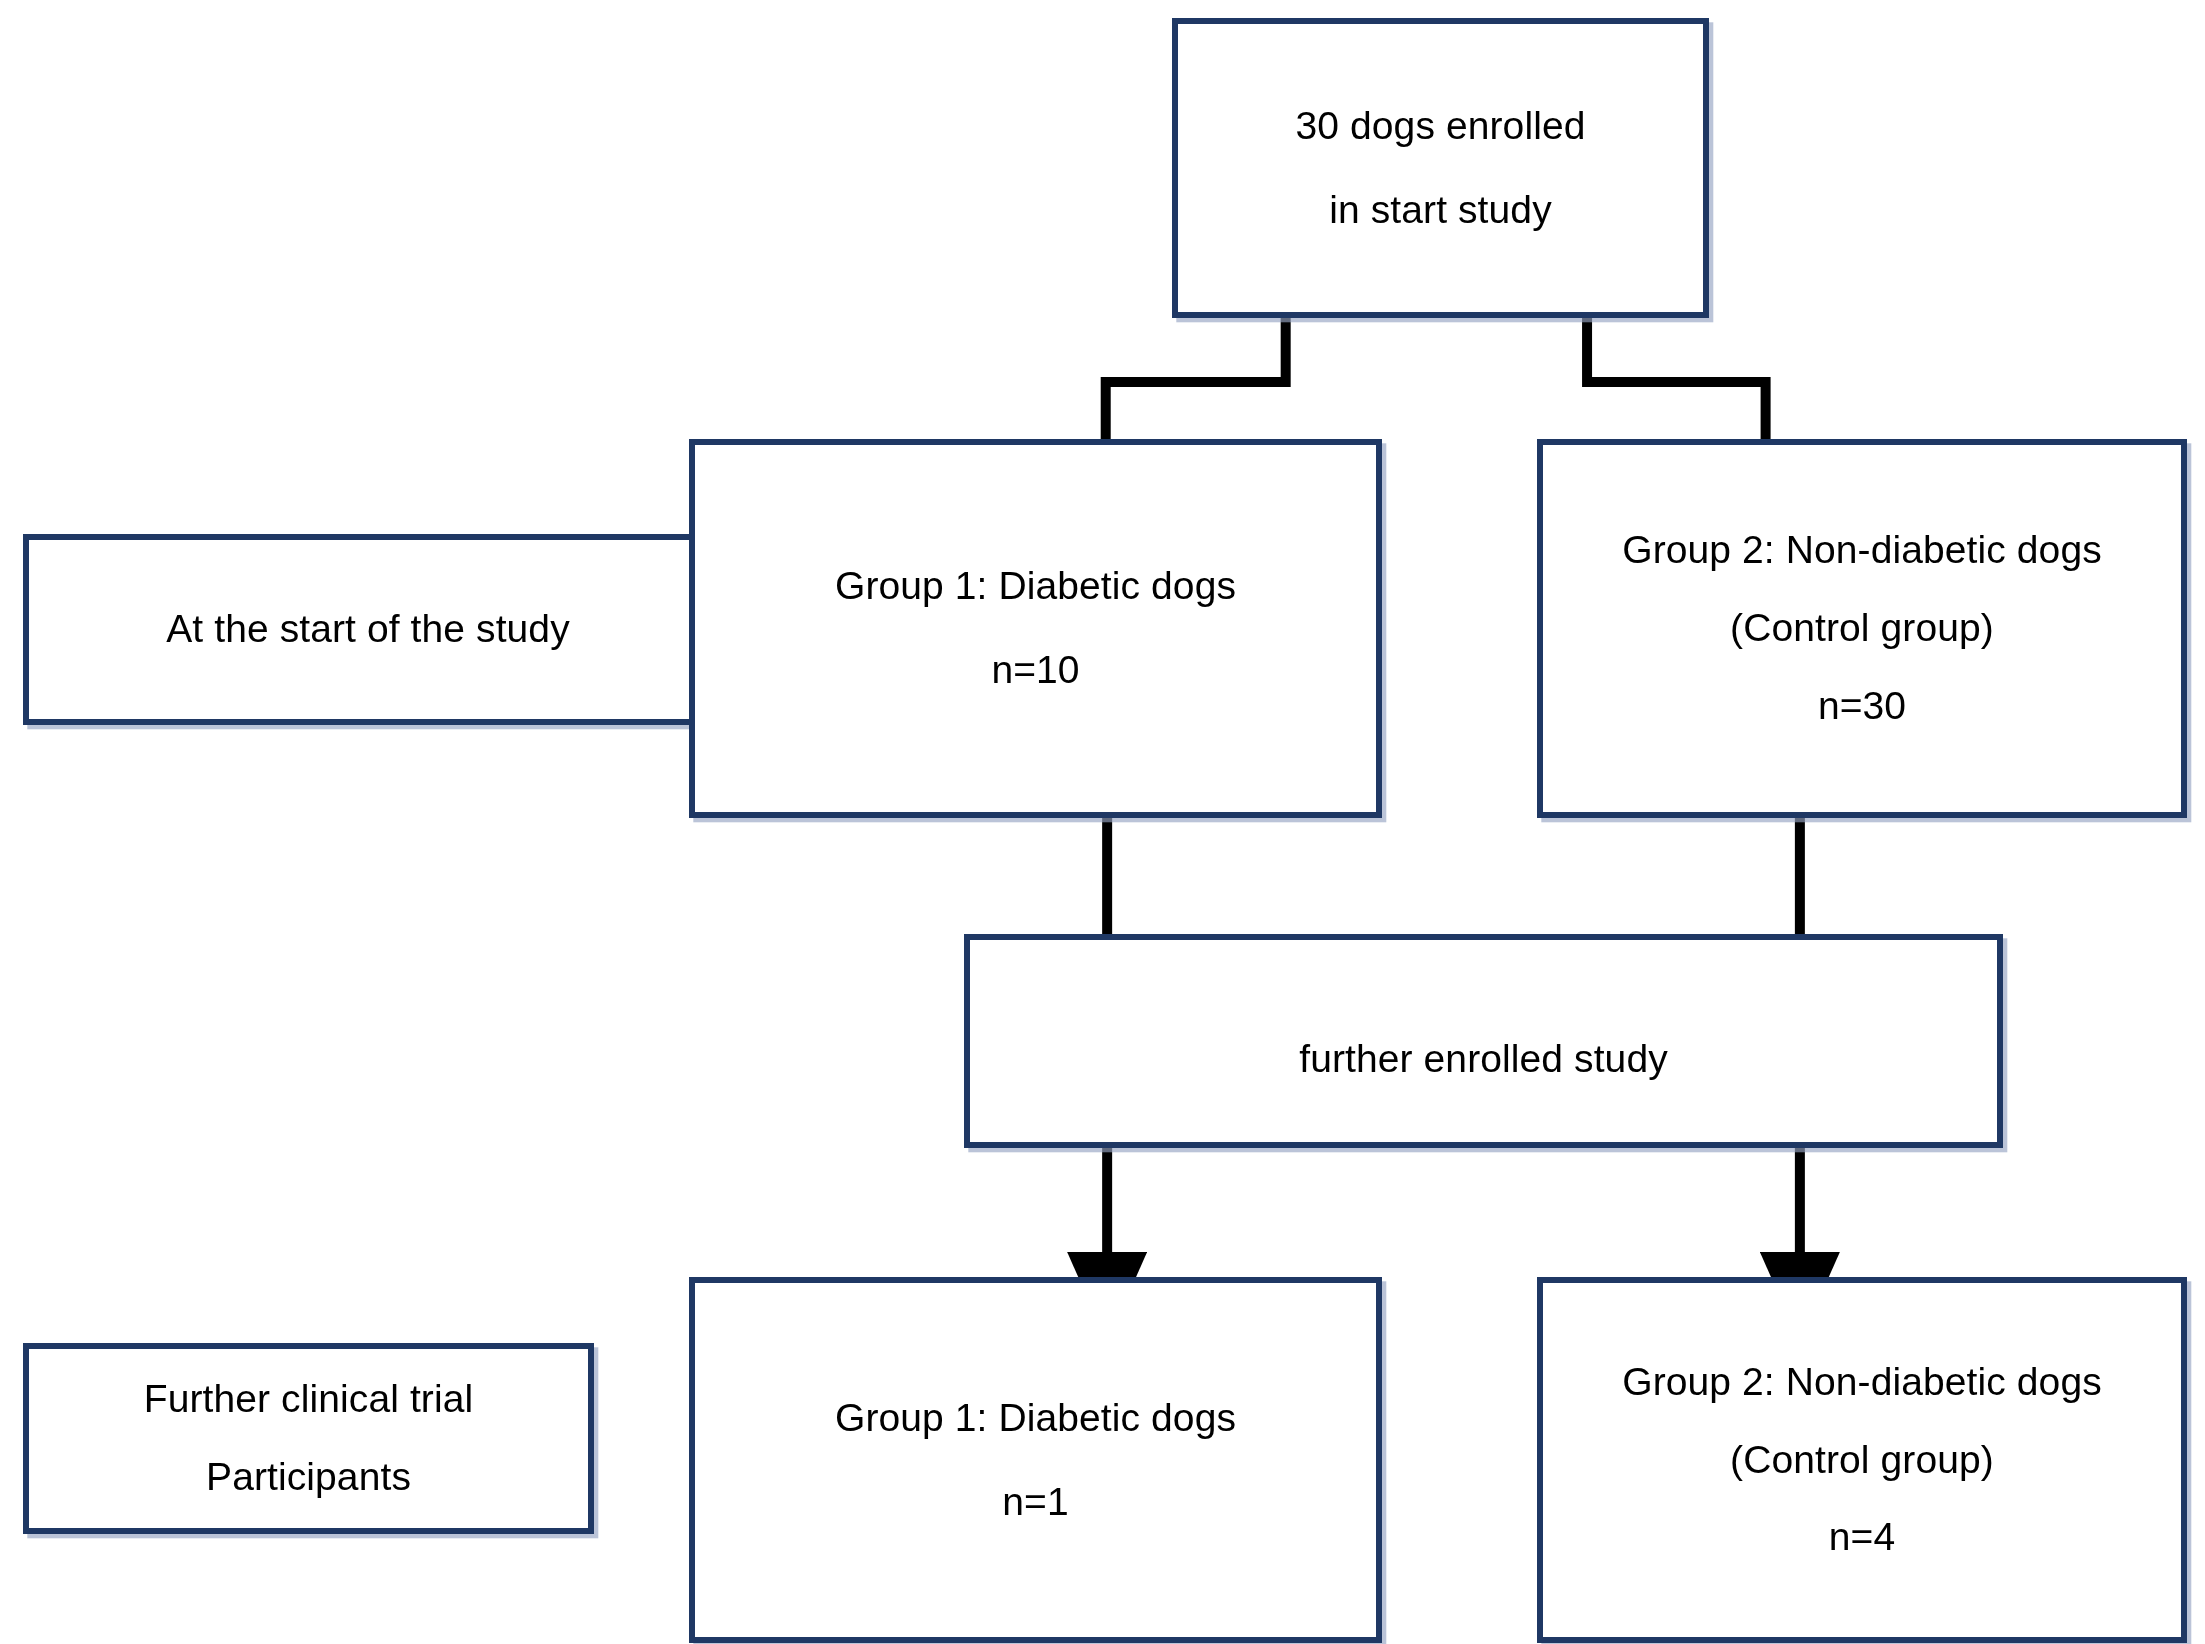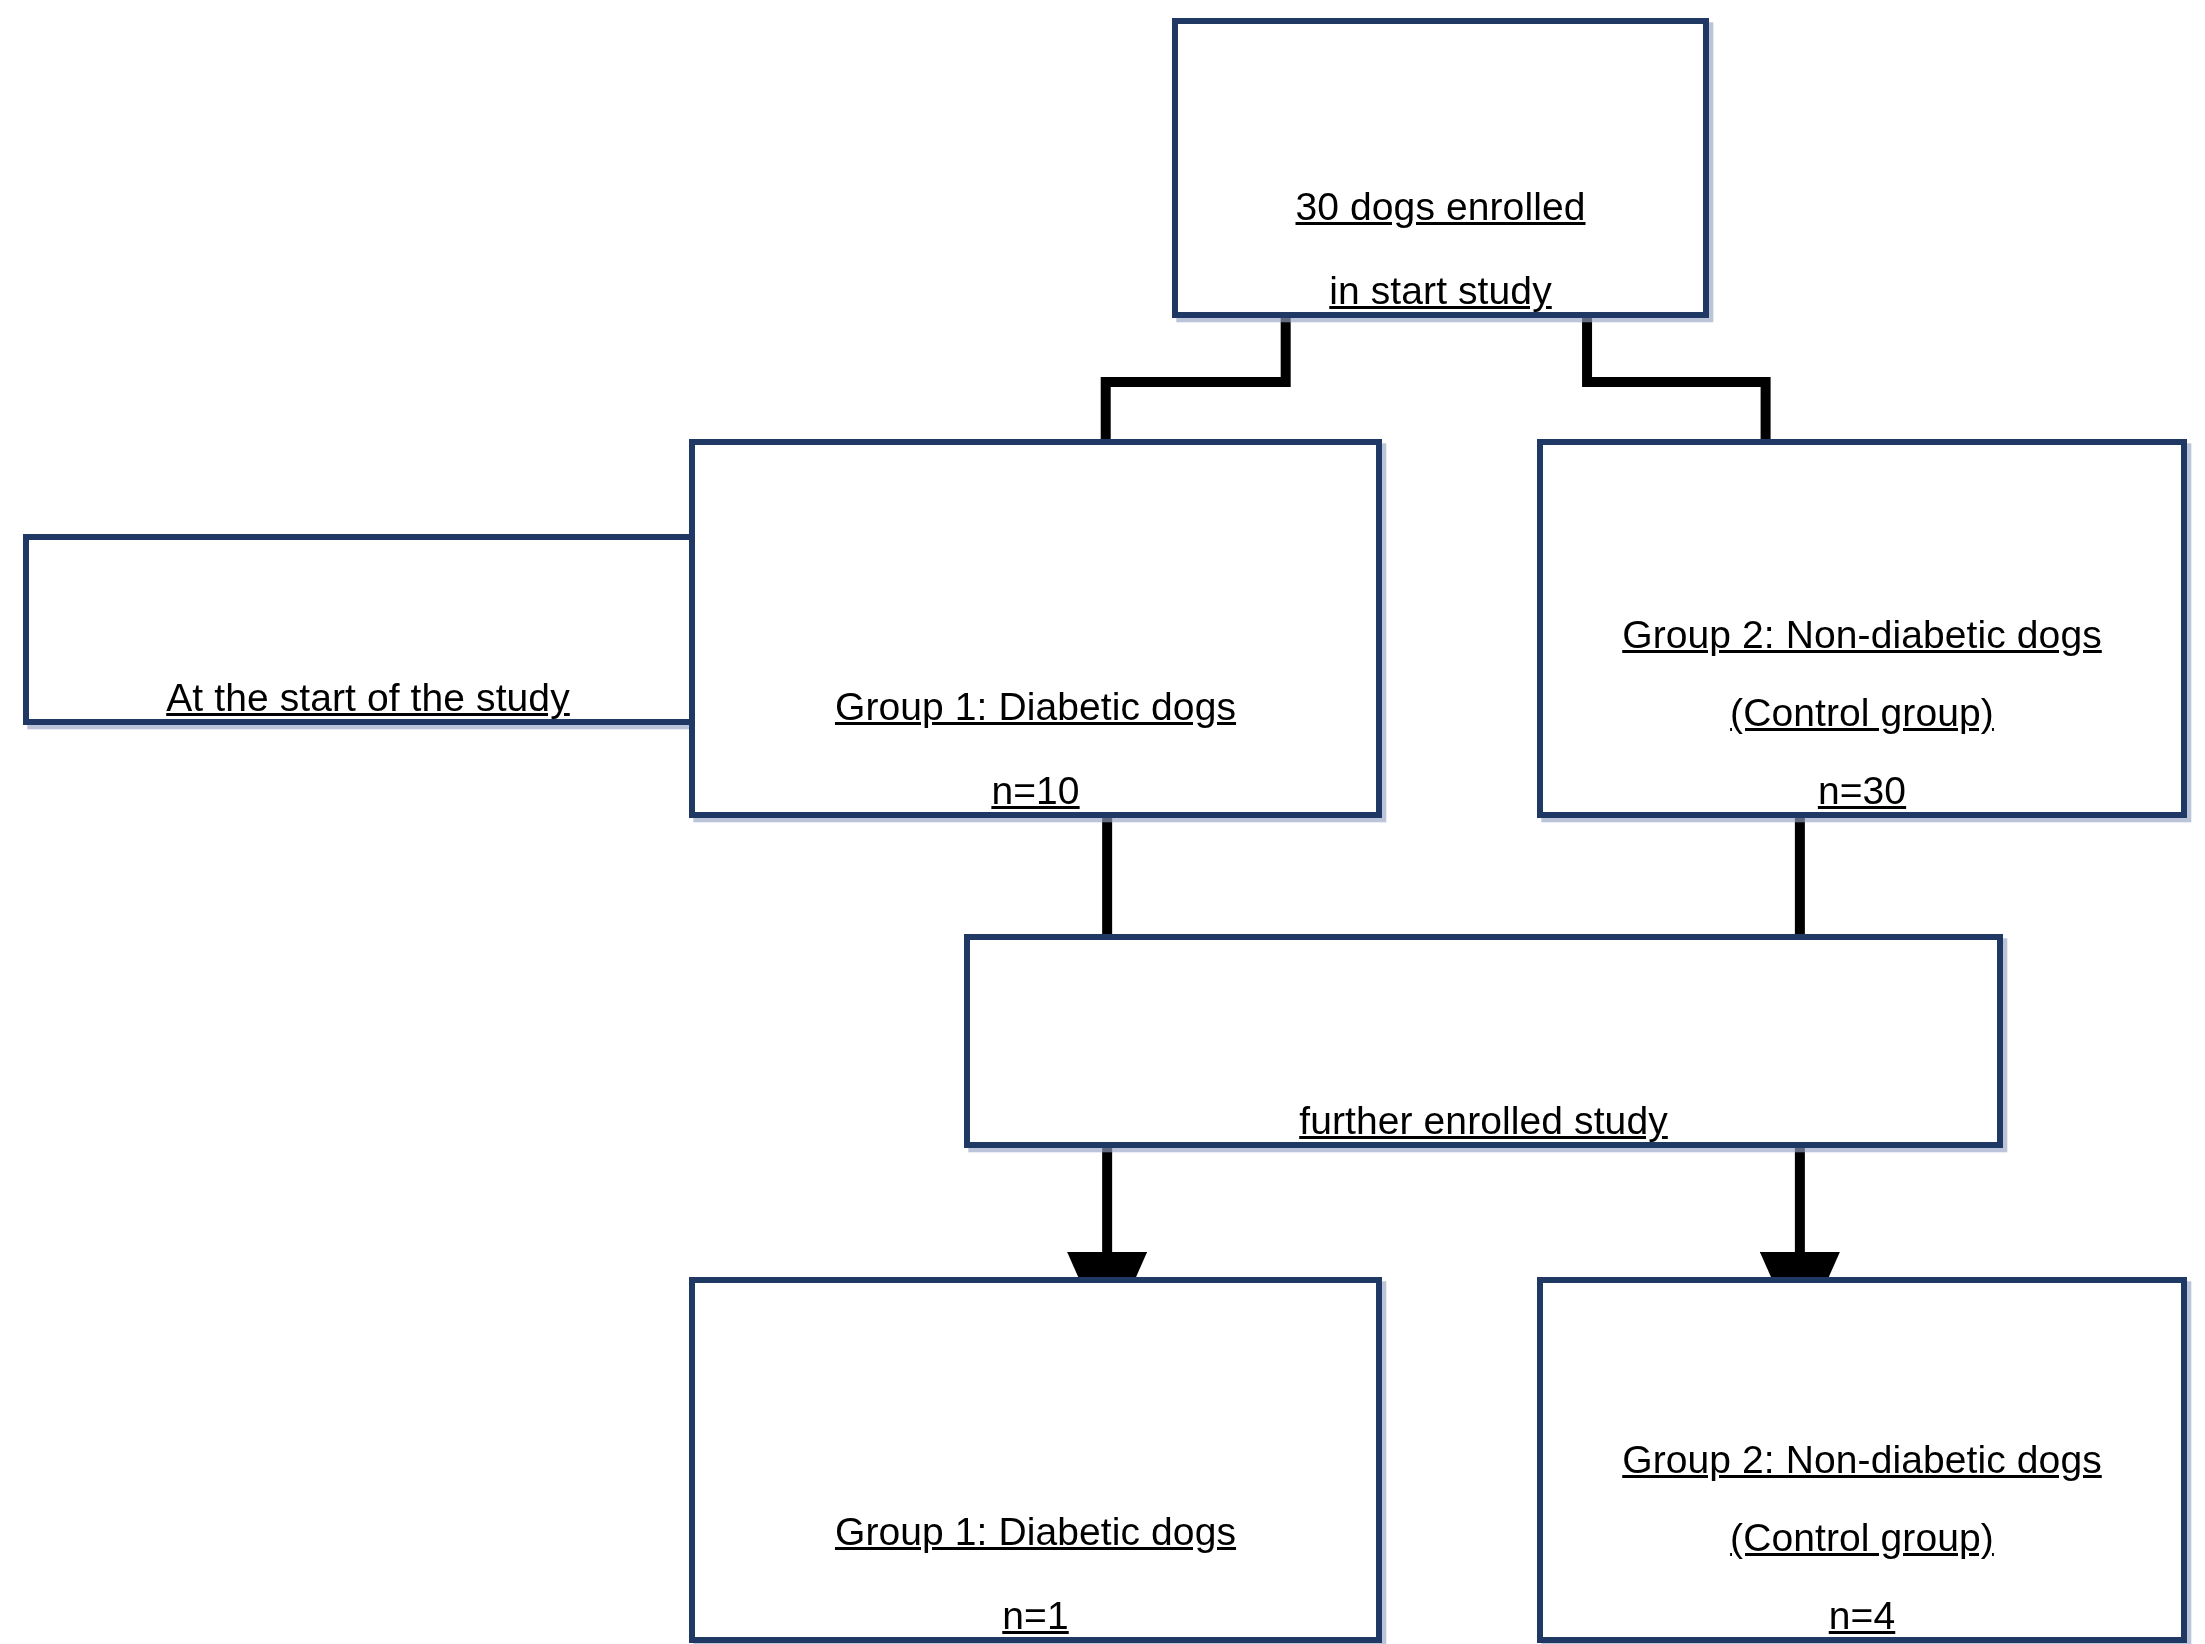--- a/index.html
+++ b/index.html
@@ -27,24 +27,23 @@
   }
   .flow-box {
     position: absolute;
     box-sizing: border-box;
     background: #ffffff;
     border-style: solid;
     border-width: 6.4px;
     display: flex;
     flex-direction: column;
     align-items: center;
-    justify-content: flex-end;
+    justify-content: center;
     text-align: center;
     box-shadow: 4.3px 4.3px 0 0 rgba(150,165,195,0.65);
-    text-decoration: underline;
   }
   .flow-line {
     color: #000000;
     font-size: 39px;
     line-height: 1.05;
     letter-spacing: 0.1px;
     white-space: nowrap;
   }
   .gap-sm { height: 37px; }
   .gap-md { height: 43px; }
@@ -81,20 +80,25 @@
 
     <line x1="1550" y1="1606" x2="1550" y2="1770" stroke="#000000" stroke-width="14" marker-end="url(#arrowhead)"></line>
 
     <line x1="2520" y1="1606" x2="2520" y2="1770" stroke="#000000" stroke-width="14" marker-end="url(#arrowhead)"></line>
   </svg>
 
   <div class="flow-box" id="box-phase-start" style="border-color:#1F3864">
     <div class="flow-line">At the start of the study</div>
   </div>
 
+  <div class="flow-box" id="box-phase-final" style="border-color:#1F3864">
+    <div class="flow-line">Further clinical trial</div>
+    <div class="gap-sm"></div>
+    <div class="flow-line">Participants</div>
+  </div>
 
   <div class="flow-box" id="box-enrolled" style="border-color:#1F3864">
     <div class="flow-line">30 dogs enrolled</div>
     <div class="gap-md"></div>
     <div class="flow-line">in start study</div>
   </div>
 
   <div class="flow-box" id="box-group1-start" style="border-color:#1F3864">
     <div class="flow-line">Group 1: Diabetic dogs</div>
     <div class="gap-md"></div>

